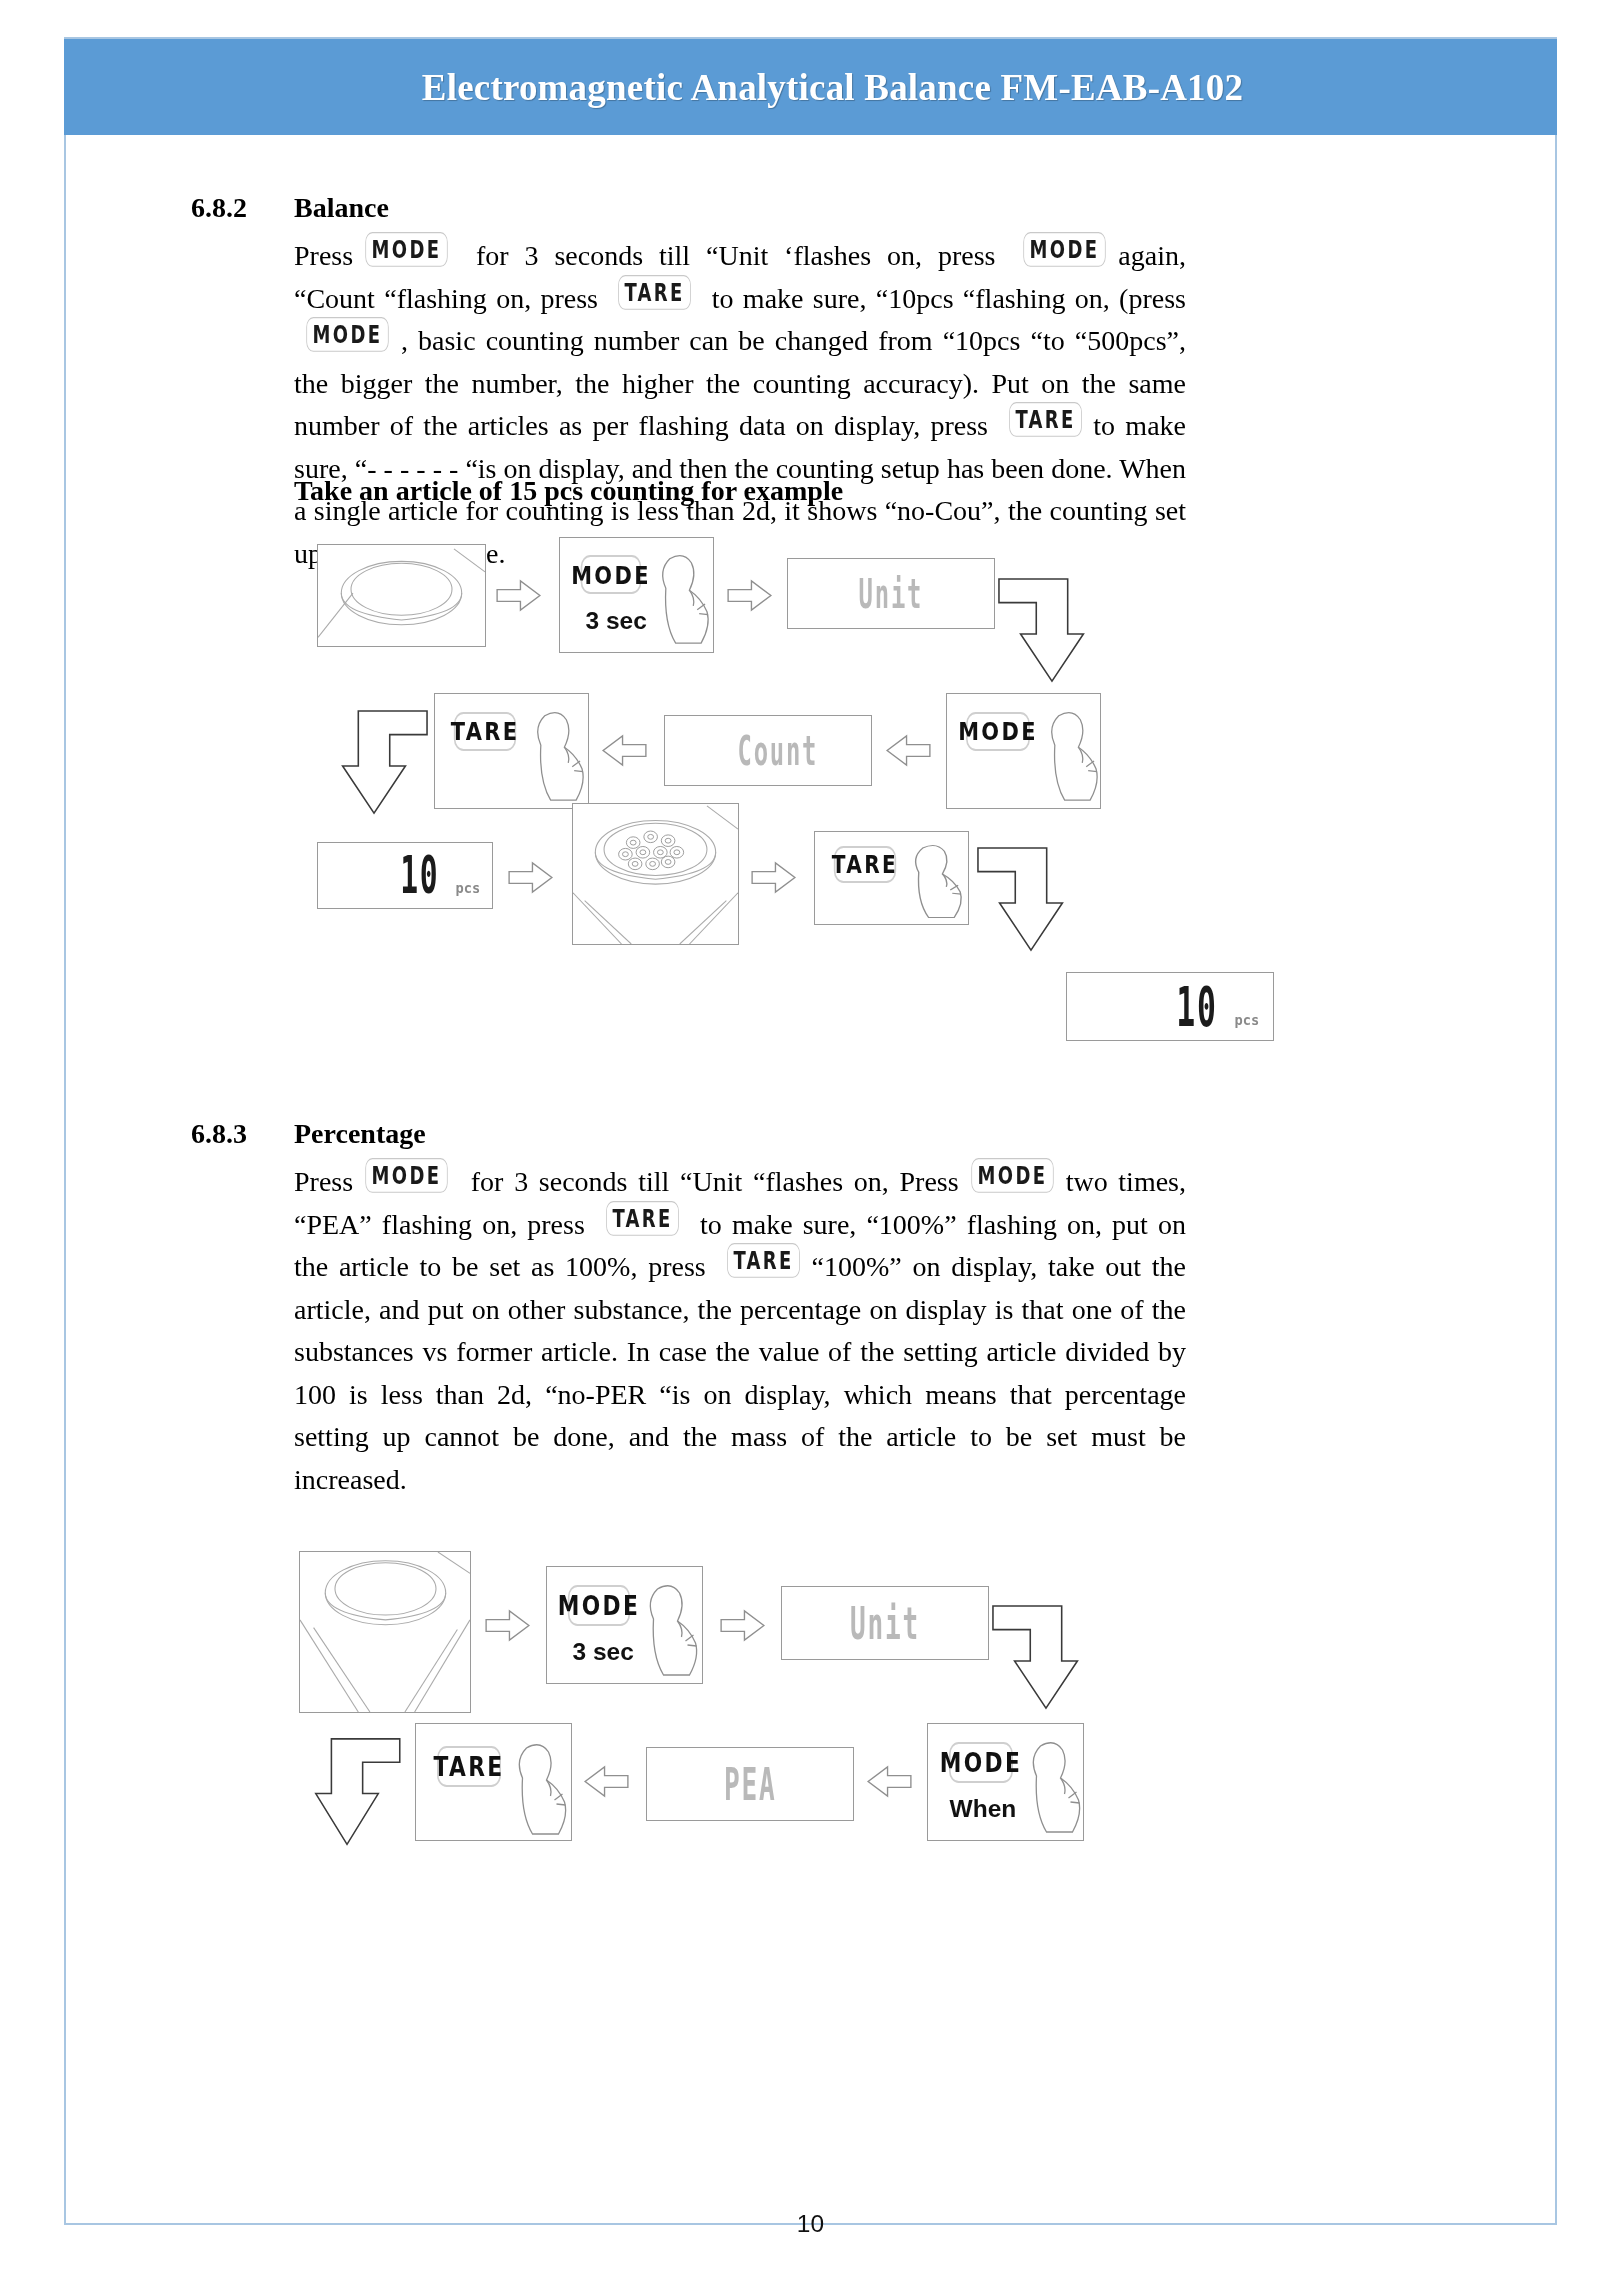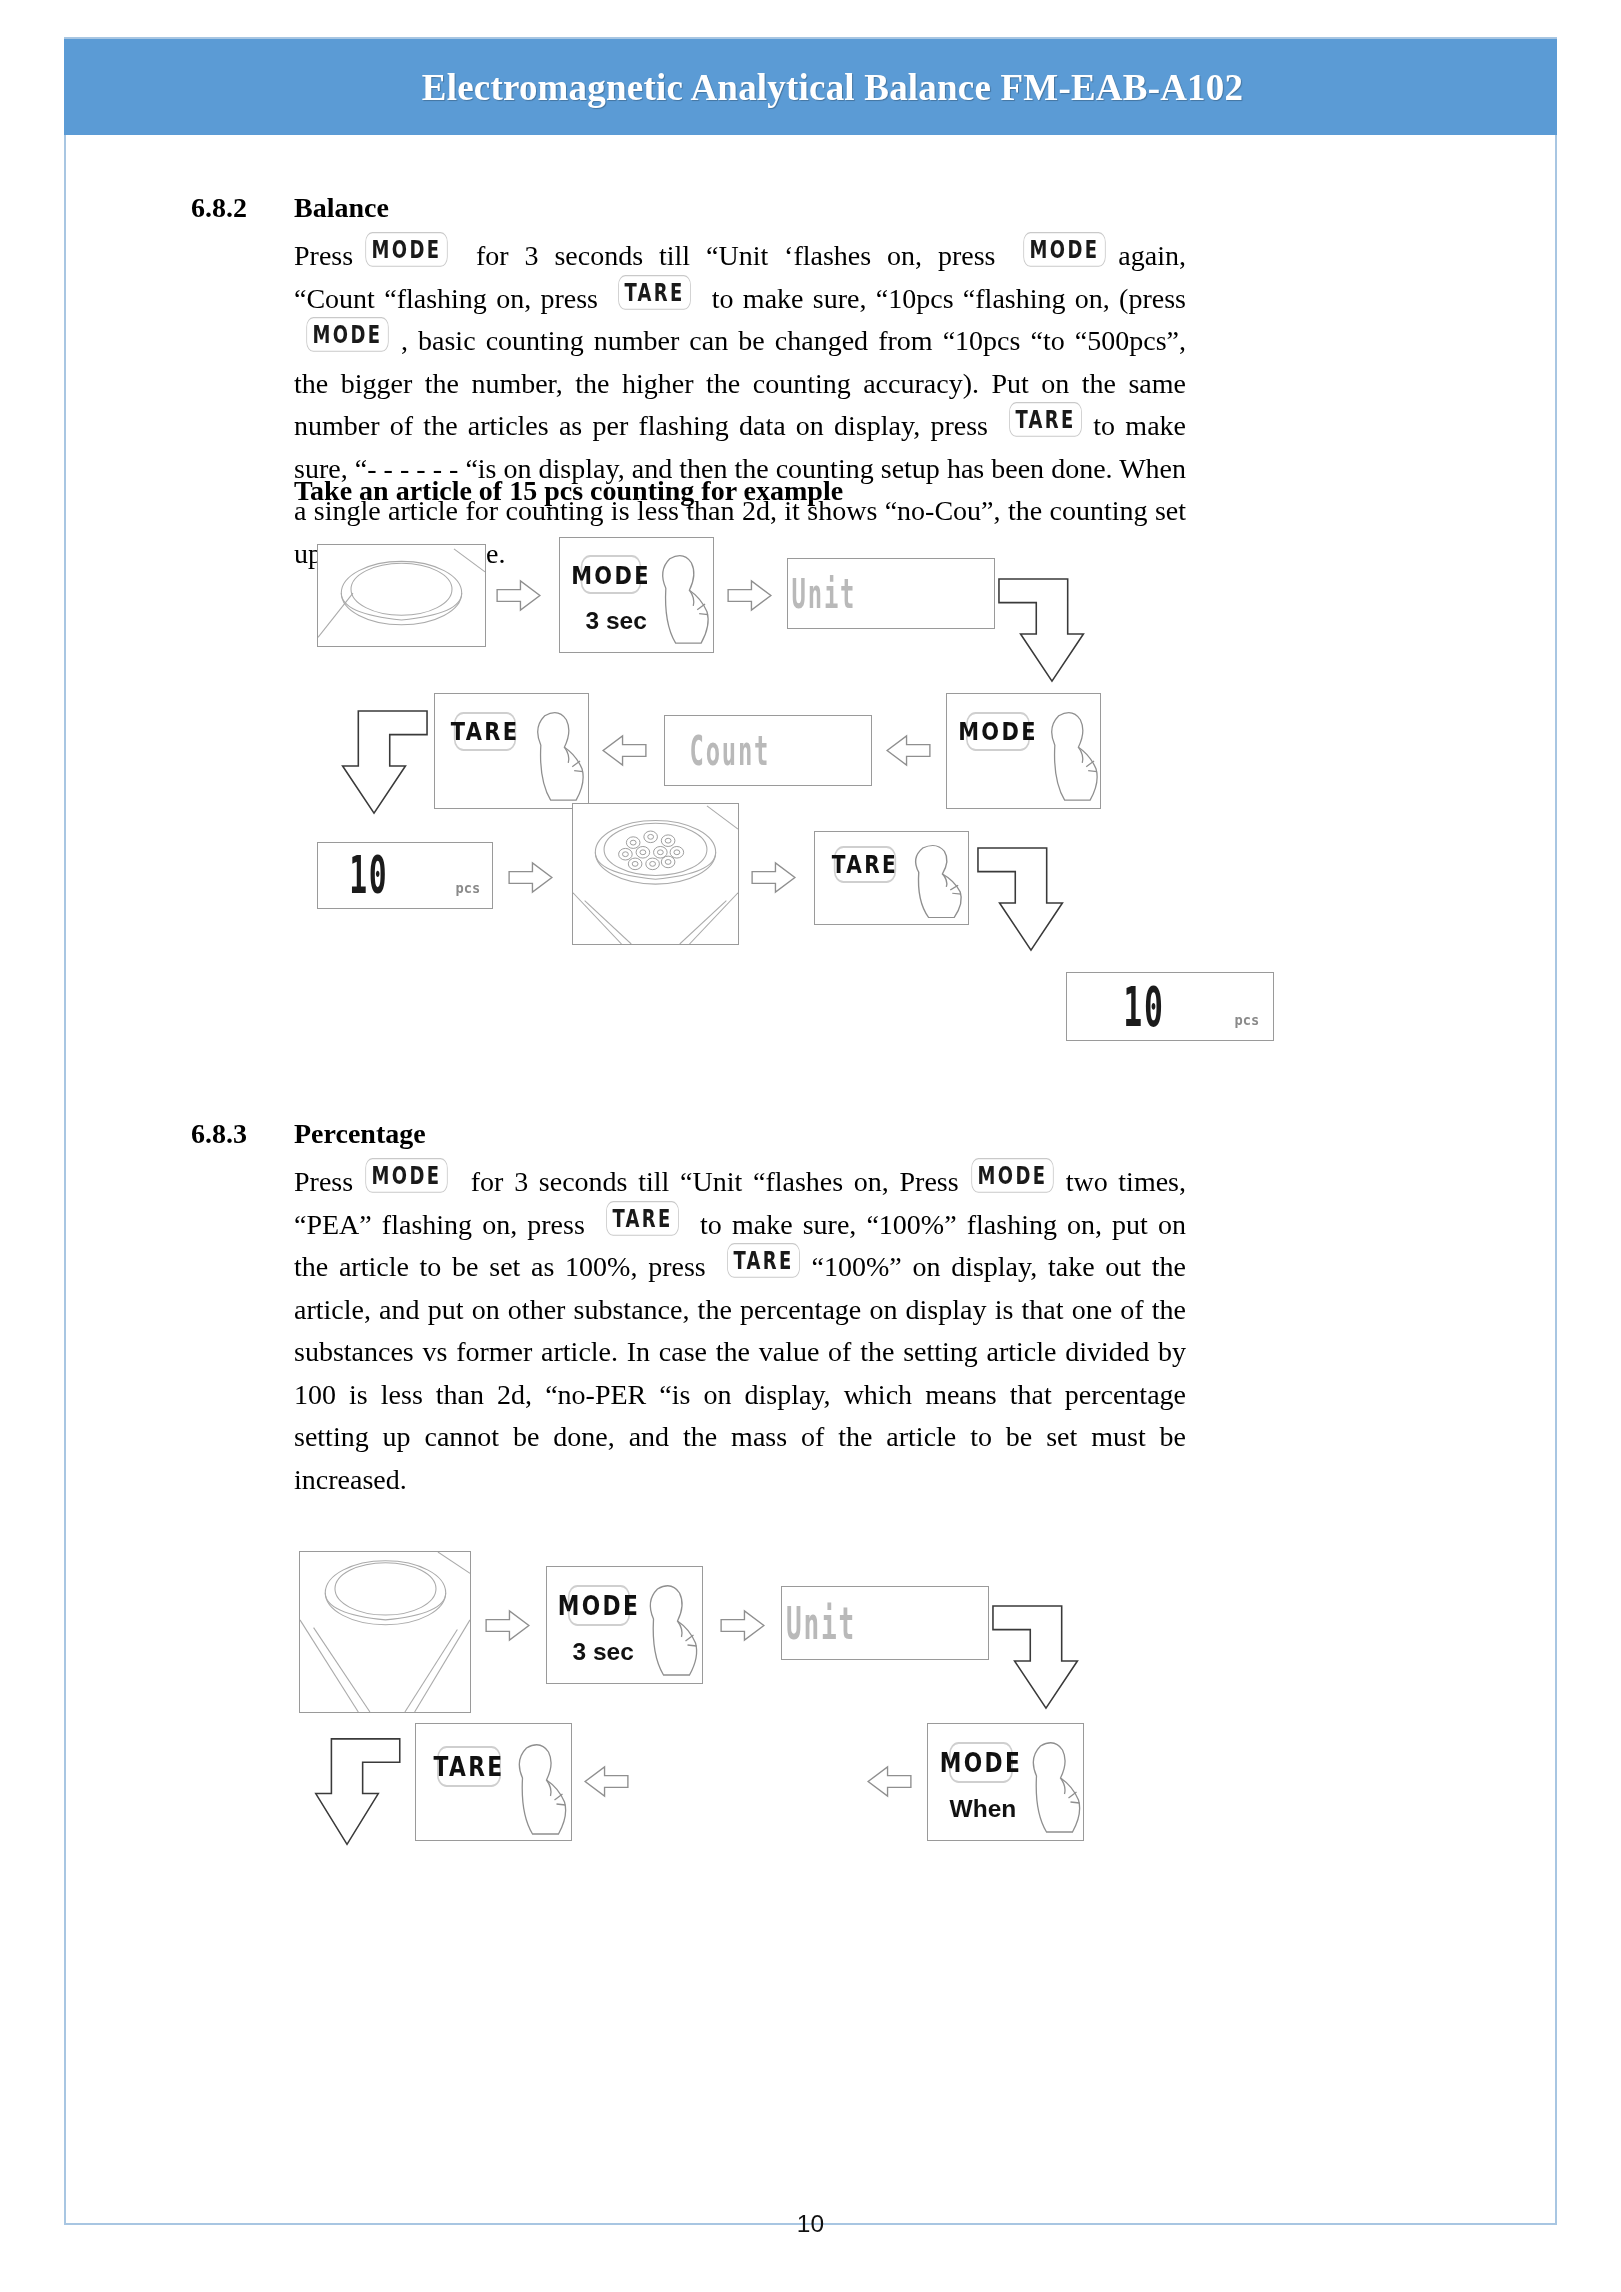--- a/index.html
+++ b/index.html
@@ -124,20 +124,21 @@
     font-weight: bold;
     color: #111;
   }
   .keypanel svg { position: absolute; }
 
   
   .lcd {
     overflow: hidden;
     display: flex;
     align-items: center;
+    justify-content: center;
     position: absolute;
     border: 1.5px solid #9a9a9a;
     background: #fff;
   }
   .lcd .lcdtext {
     font-family: "DejaVu Sans Mono", "Liberation Mono", monospace;
     color: #b9b9b9;
     font-weight: bold;
     letter-spacing: 2px;
     transform: scaleY(1.55) scaleX(0.9);
@@ -427,20 +428,23 @@
         </g>
       </svg>
     </div>
 
     <div class="arrow" style="left:519px; top:225px;">
       <svg width="47" height="35" viewBox="0 0 48 36">
         <path d="M46,12 L22,12 L22,3 L2,18 L22,33 L22,24 L46,24 Z" fill="#ffffff" stroke="#8f8f8f" stroke-width="1.4"></path>
       </svg>
     </div>
 
+    <div class="lcd" style="left:582px; top:208px; width:208px; height:74px;">
+      <div class="lcdtext" style="font-size:29px;">PEA</div>
+    </div>
 
     <div class="arrow" style="left:802px; top:225px;">
       <svg width="47" height="35" viewBox="0 0 48 36">
         <path d="M46,12 L22,12 L22,3 L2,18 L22,33 L22,24 L46,24 Z" fill="#ffffff" stroke="#8f8f8f" stroke-width="1.4"></path>
       </svg>
     </div>
 
     <div class="cell keypanel" style="left:863px; top:184px; width:157px; height:118px;">
       <div class="kb" style="left:13.7px; top:17.6px; width:78px; height:41px; font-size:26.5px;">MODE</div>
       <div class="sub" style="left:21.6px; top:71px; font-size:24.5px;">When</div>

